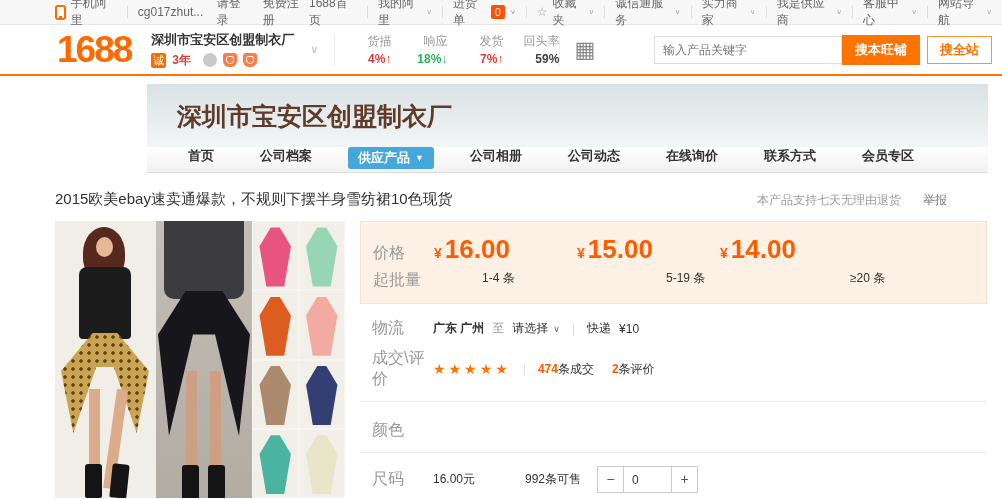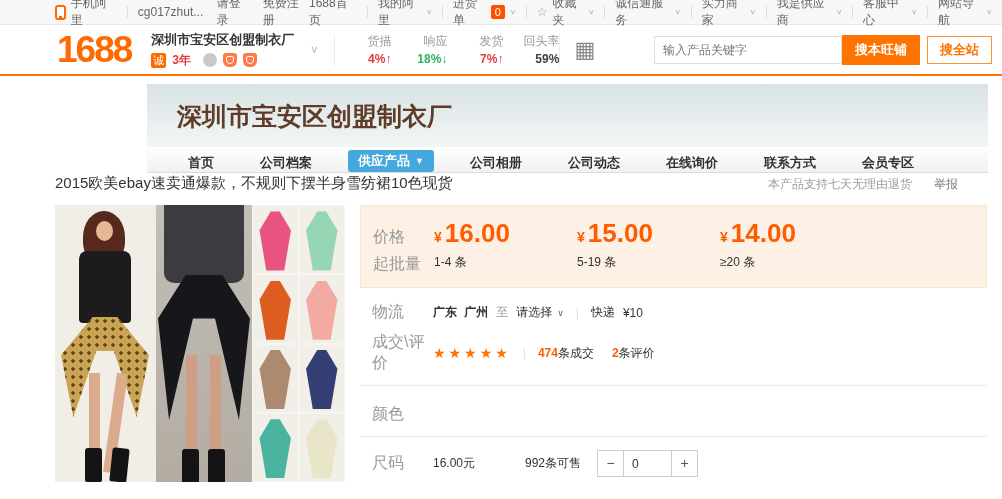--- a/index.html
+++ b/index.html
@@ -50,31 +50,31 @@
     font-size:12px; color:#c2410c; outline:none; }
   .btn-shop { height:30px; padding:0 13px; background:#ff7300; color:#fff; border:none;
     font-size:13px; font-weight:bold; cursor:pointer; }
   .btn-site { height:28px; padding:0 12px; background:#fff; color:#ff7300;
     border:1px solid #ff9333; font-size:13px; font-weight:bold; margin-left:7px; cursor:pointer; }
 
   
   .banner { margin:8px 14px 0 147px; height:63px;
     background:linear-gradient(180deg,#d9e3e5 0%,#e7edee 55%,#f3f6f6 100%); }
   .banner h1 { padding:16px 0 0 30px; font-size:25px; color:#5f3b28; font-weight:bold; }
-  .shopnav { margin:0 14px 0 147px; height:26px; display:flex; align-items:flex-end;
+  .shopnav { margin:0 14px 0 147px; height:26px; display:flex; align-items:flex-start;
     background:linear-gradient(180deg,#fff,#f1f1f1); border-bottom:1px solid #dcdcdc; padding-left:18px; }
   .shopnav a { font-size:13px; color:#333; font-weight:600; text-decoration:none;
     padding:0 23px; cursor:pointer; }
   .shopnav a.active { background:#45a7db; color:#fff; border-radius:3px; padding:2px 10px;
     margin:0 13px; display:flex; align-items:center; gap:5px; }
   .shopnav a.active .dd { font-size:9px; }
 
   
   .content { padding-left:55px; }
-  .title-row { margin-top:1px; display:flex; align-items:baseline; padding-right:44px; }
+  .title-row { margin-top:17px; display:flex; align-items:baseline; padding-right:55px; }
   .p-title { font-size:15px; color:#333; font-weight:normal; }
   .p-policy { margin-left:auto; font-size:12px; color:#9c9c9c; }
   .p-report { margin-left:22px; font-size:12px; color:#777; cursor:pointer; }
 
   .main-row { margin-top:12px; display:flex; }
 
   
   .gallery { width:290px; height:277px; display:flex; cursor:pointer; background:#eee; }
   .g-left { width:101px; position:relative; background:#f1ede7; overflow:hidden; }
   .g-mid { width:96px; position:relative; background:linear-gradient(180deg,#c3beb6,#b2aca3); overflow:hidden; }
@@ -97,25 +97,25 @@
     clip-path:polygon(38% 0,62% 0,92% 32%,74% 100%,26% 100%,8% 32%); }
 
   
   .info { margin-left:15px; width:627px; }
   .label { width:61px; font-size:16px; color:#999; flex:none; }
   .price-box { width:100%; background:#fcf1e4; border:1px solid #f6e4ce; padding:12px 0 12px 12px; }
   .pb-row { display:flex; align-items:baseline; }
   .tier { width:143px; }
   .tier .cur { font-size:14px; font-weight:bold; color:#ff5c00; margin-right:3px; }
   .tier .num { font-size:26px; font-weight:bold; color:#ff5c00; }
-  .pb-row2 { display:flex; margin-top:5px; }
+  .pb-row2 { display:flex; margin-top:5px;gap:48px; }
   .moq { width:143px; font-size:12px; color:#333; }
 
   .flow-row { display:flex; align-items:center; margin-top:14px; font-size:12px; color:#333; }
-  .flow-row .b { font-weight:bold;font-family:Liberation Mono, monospace; }
+  .flow-row .b { font-weight:bold; }
   .flow-row .gray { color:#999; margin:0 8px; }
   .flow-sep { color:#ddd; margin:0 12px; }
   .dd-small { font-size:9px; color:#666; margin-left:5px; }
   .deal-row { display:flex; align-items:center; margin-top:9px; font-size:12px; color:#333; }
   .stars { color:#ff7300; font-size:14px; letter-spacing:3px; }
   .o-num { color:#ff5c00; font-weight:bold; }
   .hr { border-top:1px solid #eaeaea; margin-top:11px; }
 
   .color-row { display:flex; margin-top:11px;gap:36px; }
   .color-row .label { padding-top:7px; }

